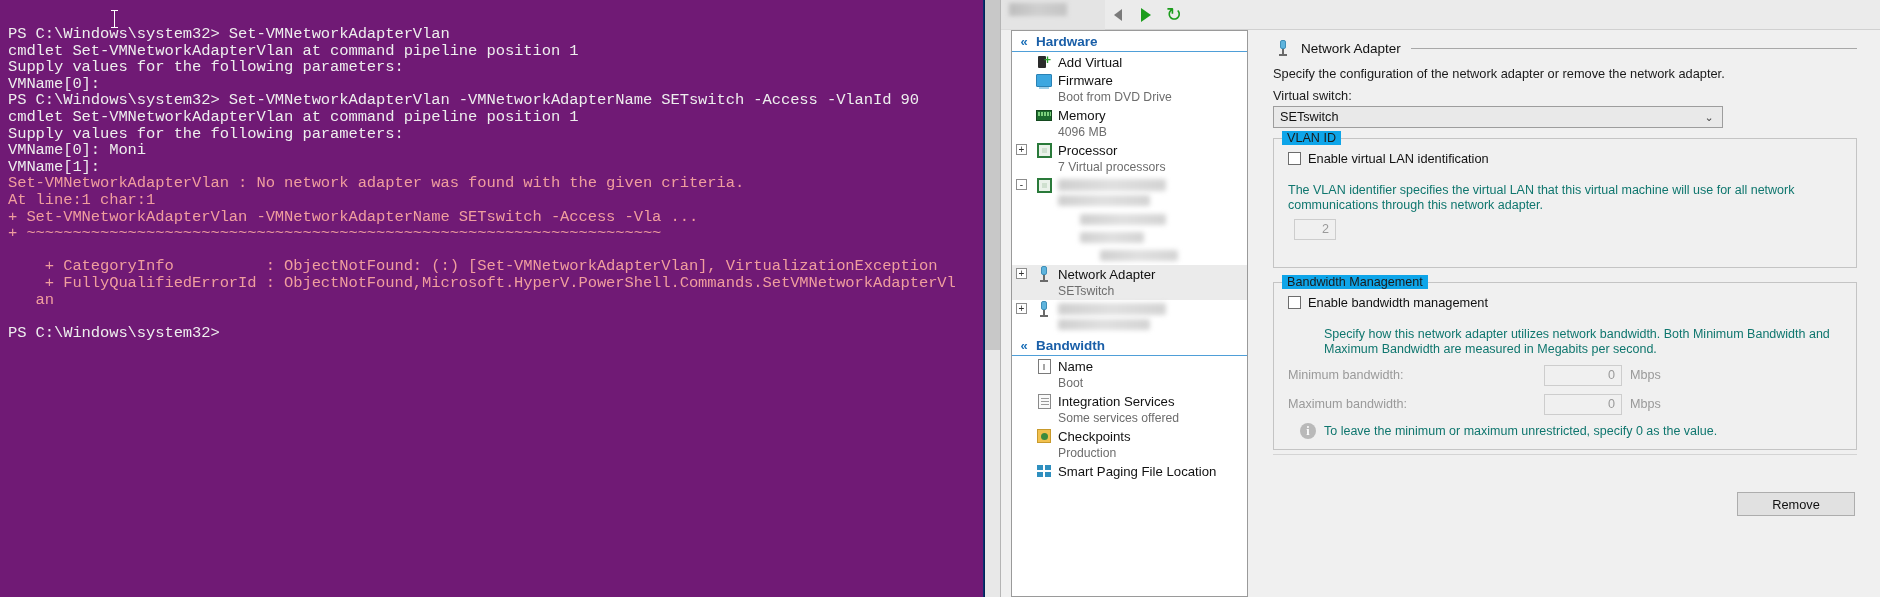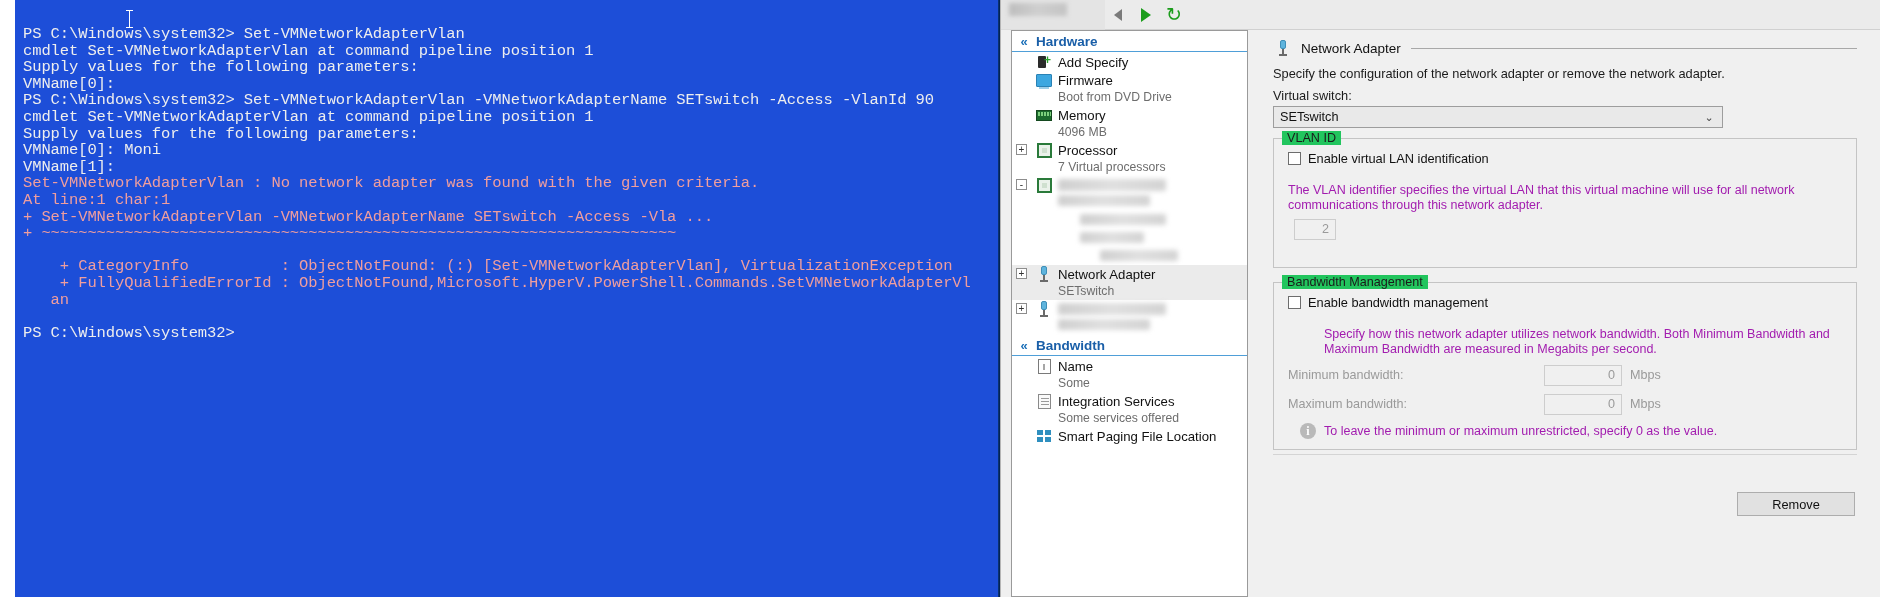--- a/index.html
+++ b/index.html
@@ -7,23 +7,23 @@
     margin: 0; padding: 0;
     width: 1880px; height: 597px;
     overflow: hidden;
     font-family: "Liberation Sans", sans-serif;
     background: #ffffff;
   }
   #root { position: relative; width: 1880px; height: 597px; }
 
   
   #ps-console {
-    position: absolute; left: 15px; top: 0;
+    position: absolute; left: 0; top: 0;
     width: 1000px; height: 597px;
-    background: #1d4ed8;
+    background: #701a75;
     overflow: hidden;
     padding-left: 32px;
   }
   #ps-text {
     position: absolute; left: 8px; top: 26px;
     font-family: "Liberation Mono", "DejaVu Sans Mono", monospace;
     font-size: 15.5px;
     line-height: 16.6px;
     white-space: pre;
     color: #e6e6e6;
@@ -237,39 +237,39 @@
     line-height: 11px;
   }
 
   .group-box {
     position: absolute;
     border: 1px solid #c4c4c4;
     background: transparent;
   }
   .group-legend {
     position: absolute; top: -8px; left: 8px;
-    background: #22c55e;
+    background: #0ea5e9;
     padding: 0 5px;
     font-size: 12.6px; color: #1a1a1a;
   }
   #vlan-box { left: 14px; top: 108px; width: 584px; height: 130px; }
   #bw-box  { left: 14px; top: 252px; width: 584px; height: 168px; }
 
   .chk-row { position: absolute; display: flex; align-items: center; text-align: right; }
   .chk-box {
     width: 13px; height: 13px;
     border: 1px solid #6d6d6d;
     background: #fff;
     margin-right: 7px;
   }
   .chk-label { font-size: 12.8px; color: #111; }
 
   .hint-text {
     position: absolute;
-    font-size: 12.5px; color: #a21caf;
+    font-size: 12.5px; color: #0f766e;
     line-height: 15px;
   }
   .num-field {
     position: absolute;
     border: 1px solid #cdcdcd;
     background: #f0f0f0;
     color: #9a9a9a;
     font-size: 12.6px;
     text-align: right;
     padding-right: 6px;
@@ -344,21 +344,21 @@
             <span class="sect-label">Hardware</span>
           </div>
           <div class="tree-item">
             <div class="ti-row">
               <span class="ti-icon">
                 <span class="ico-addhw">
                   <span class="body"></span>
                   <span class="plus">+</span>
                 </span>
               </span>
-              <span class="ti-label">Add Specify</span>
+              <span class="ti-label">Add Virtual</span>
             </div>
           </div>
           <div class="tree-item">
             <div class="ti-row">
               <span class="ti-icon">
                 <span class="ico-fw"></span>
               </span>
               <span class="ti-label">Firmware</span>
             </div>
             <div class="ti-sub">Boot from DVD Drive</div>
@@ -429,30 +429,39 @@
             <span class="sect-chev">«</span>
             <span class="sect-label">Bandwidth</span>
           </div>
           <div class="tree-item">
             <div class="ti-row">
               <span class="ti-icon">
                 <span class="ico-name">I</span>
               </span>
               <span class="ti-label">Name</span>
             </div>
-            <div class="ti-sub">Some</div>
+            <div class="ti-sub">Boot</div>
           </div>
           <div class="tree-item">
             <div class="ti-row">
               <span class="ti-icon">
                 <span class="ico-doc"></span>
               </span>
               <span class="ti-label">Integration Services</span>
             </div>
             <div class="ti-sub">Some services offered</div>
+          </div>
+          <div class="tree-item">
+            <div class="ti-row">
+              <span class="ti-icon">
+                <span class="ico-ckpt"></span>
+              </span>
+              <span class="ti-label">Checkpoints</span>
+            </div>
+            <div class="ti-sub">Production</div>
           </div>
           <div class="tree-item">
             <div class="ti-row">
               <span class="ti-icon">
                 <span class="ico-smart"></span>
               </span>
               <span class="ti-label">Smart Paging File Location</span>
             </div>
           </div>
         </div>

